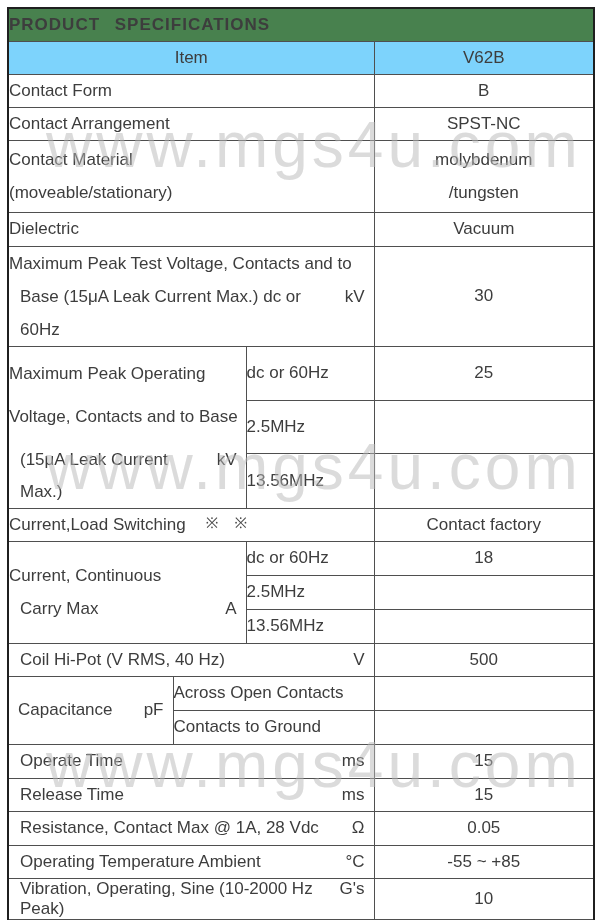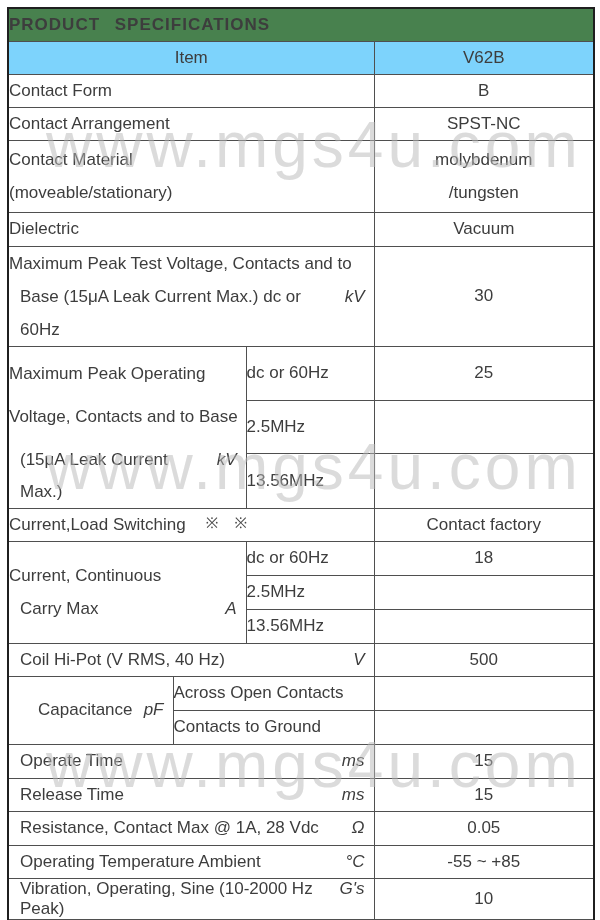--- a/index.html
+++ b/index.html
@@ -40,35 +40,35 @@
     color:#3a3a3a;
   }
   .pad{padding-left:11px;padding-right:9px;}
   .flexline{
     display:flex;
     justify-content:space-between;
     align-items:baseline;
     padding-left:11px;padding-right:9px;
   }
   .line{}
-  .unit{padding-left:8px;white-space:nowrap;font-style:italic;}
+  .unit{padding-left:8px;white-space:nowrap;}
   td.val{text-align:center;}
   td.sub{padding-left:11px;}
   .two-line div{line-height:33px;}
   .three-line div{line-height:32px;margin-top:11px;}
   .marks{
     margin-left:20px;
     font-size:15px;
     position:relative;top:-2px;
     letter-spacing:6px;
     color:#4a4a4a;
   }
   .cap-flex{
     display:flex;justify-content:space-between;align-items:center;
-    padding-left:29px;padding-right:9px;
+    padding-left:9px;padding-right:9px;
   }
   .watermark{
     position:absolute;
     left:46px;
     width:540px;
     font-size:64px;
     letter-spacing:4px;
     color:#b9b9b9;
     opacity:0.5;
     white-space:nowrap;

